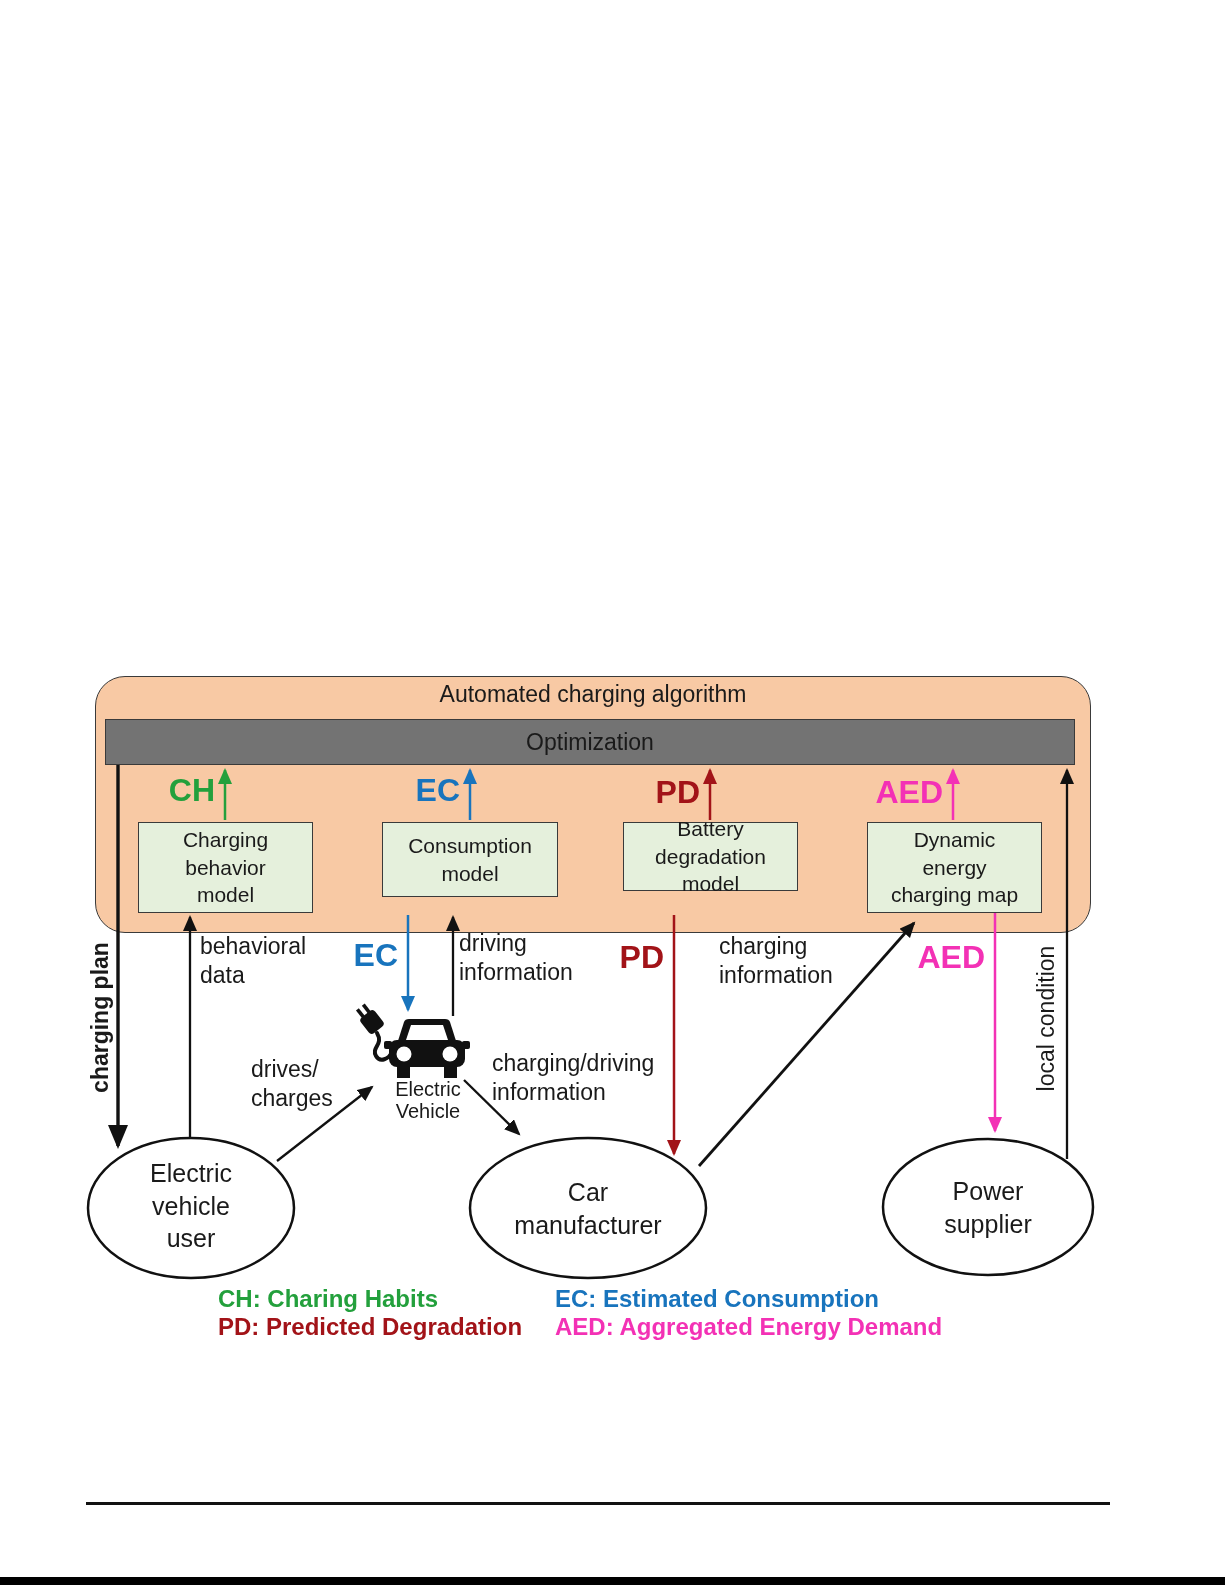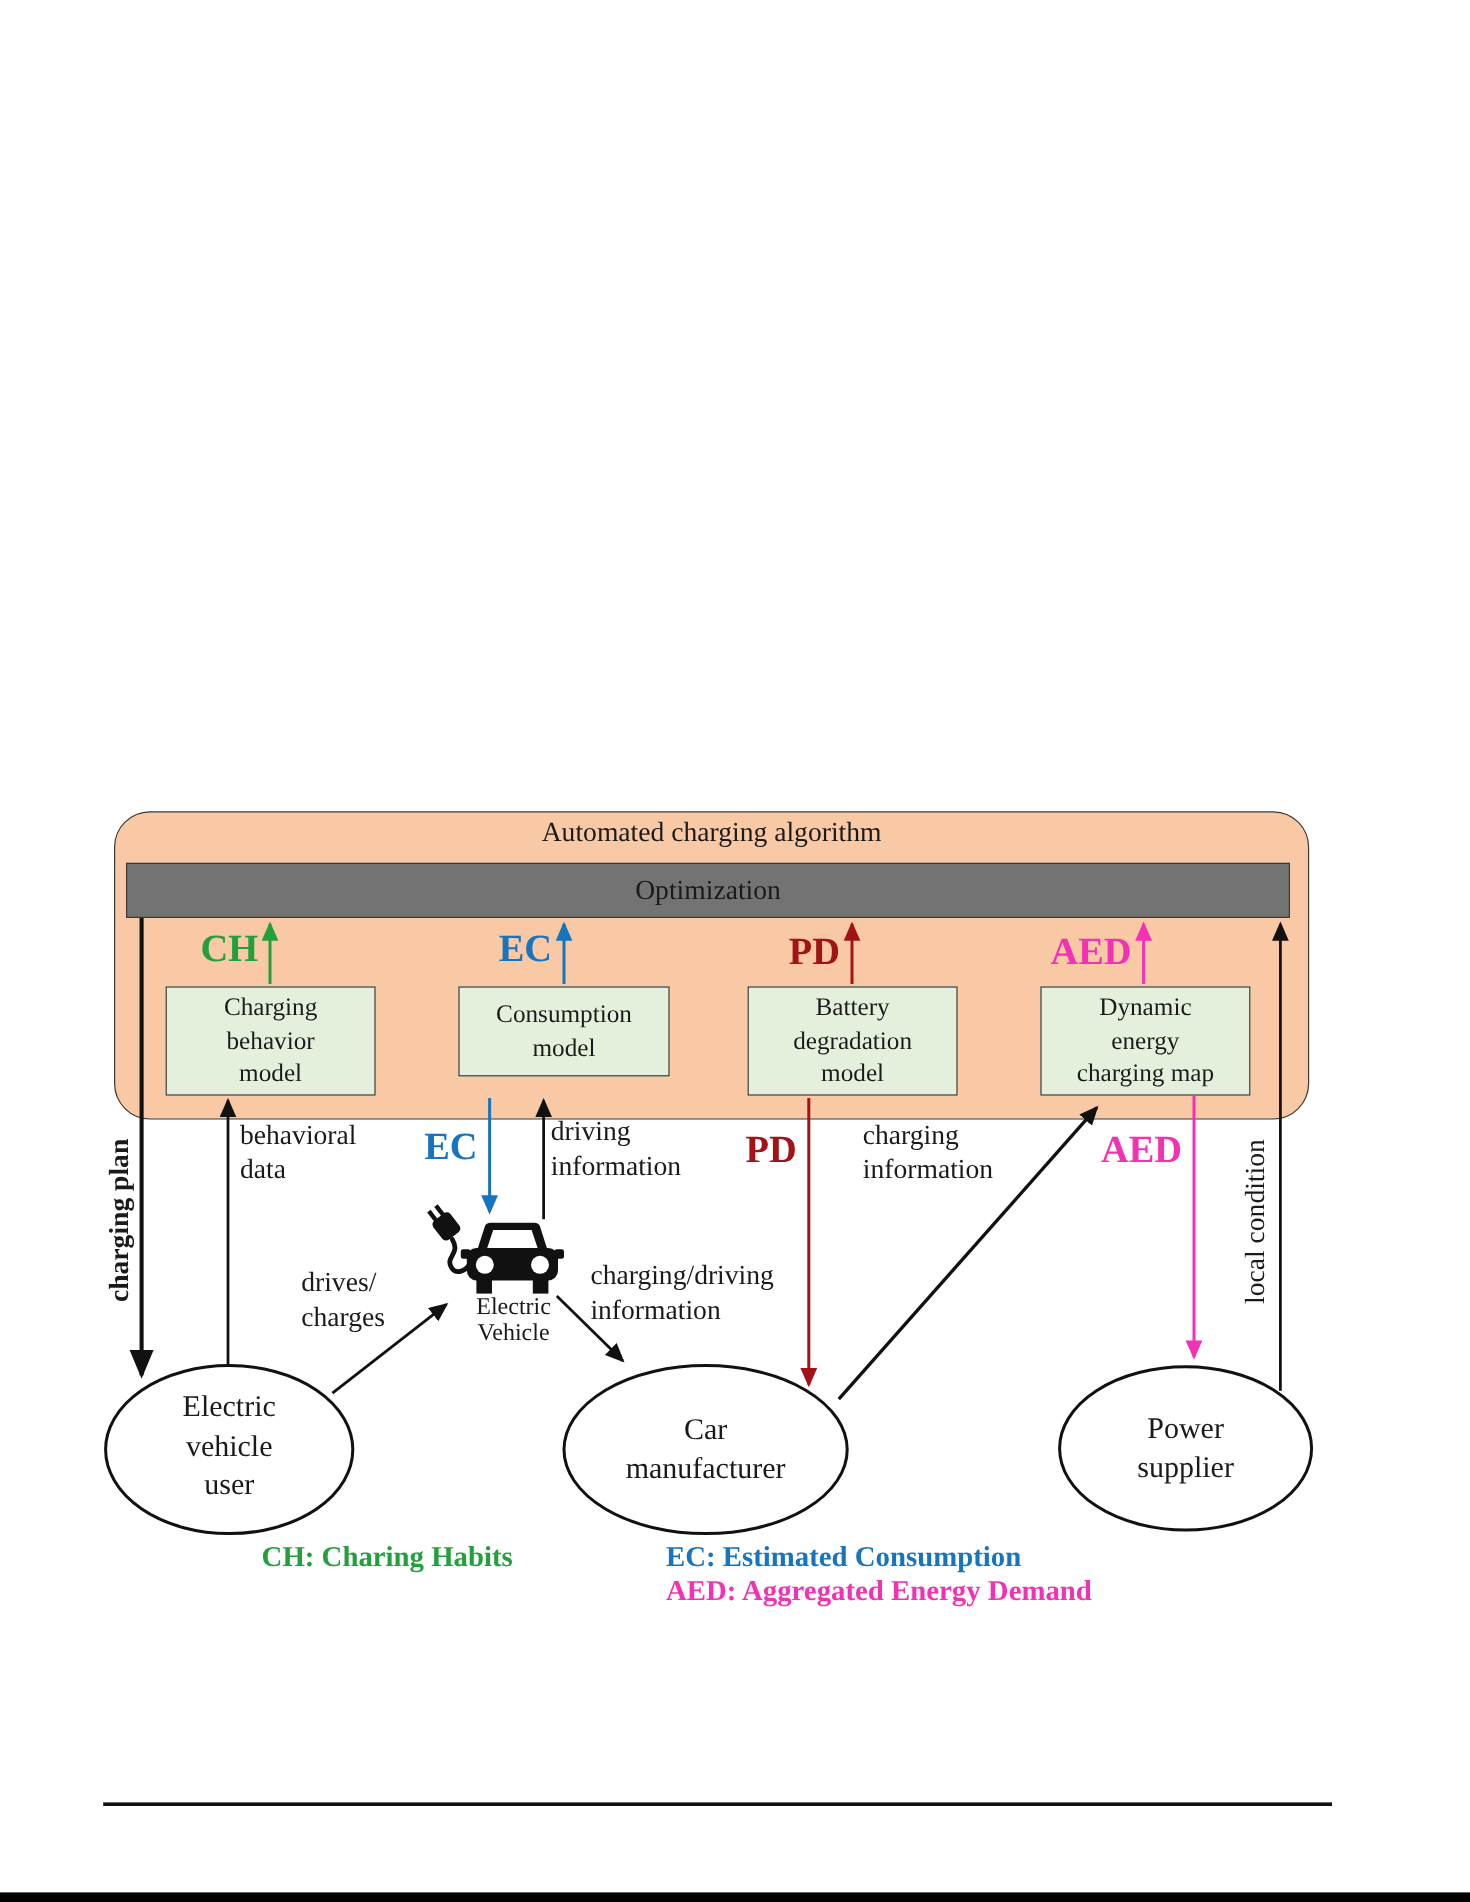--- a/index.html
+++ b/index.html
@@ -1,17 +1,17 @@
 <!DOCTYPE html>
 <html><head>
 <meta charset="utf-8">
 <style>
   html,body{margin:0;padding:0;background:#ffffff;}
   .canvas{position:relative;width:1225px;height:1585px;background:#ffffff;
-          font-family:Liberation Serif, serif;color:#1a1a1a;overflow:hidden;}
+          font-family:Liberation Sans, sans-serif;color:#1a1a1a;overflow:hidden;}
   .abs{position:absolute;}
   .outer-box{left:95px;top:676px;width:996px;height:257px;background:#f8c9a4;
              border:1.5px solid #3a3a3a;border-radius:30px;box-sizing:border-box;}
   .diagram-title{left:95px;top:681px;width:996px;text-align:center;font-size:23px;}
   .opt-bar{left:105px;top:719px;width:970px;height:46px;background:#737373;
            border:1.5px solid #3a3a3a;box-sizing:border-box;display:flex;
            align-items:center;justify-content:center;font-size:23px;}
   .model-box{background:#e5f0dc;border:1.5px solid #3a3a3a;box-sizing:border-box;
              display:flex;flex-direction:column;align-items:center;justify-content:center;
              font-size:21px;line-height:1.32;text-align:center;}
@@ -44,21 +44,21 @@
 
   <div class="abs model-box" style="left:138px;top:822px;width:175px;height:91px;">
     <span>Charging</span>
     <span>behavior</span>
     <span>model</span>
   </div>
   <div class="abs model-box" style="left:382px;top:822px;width:176px;height:75px;">
     <span>Consumption</span>
     <span>model</span>
   </div>
-  <div class="abs model-box" style="left:623px;top:822px;width:175px;height:91px;">
+  <div class="abs model-box" style="left:623px;top:822px;width:175px;height:69px;">
     <span>Battery</span>
     <span>degradation</span>
     <span>model</span>
   </div>
   <div class="abs model-box" style="left:867px;top:822px;width:175px;height:91px;text-align:right;">
     <span>Dynamic</span>
     <span>energy</span>
     <span>charging map</span>
   </div>
 
@@ -171,17 +171,18 @@
     <span>Power</span>
     <span>supplier</span>
   </div>
   <div class="abs ellipse-label" style="left:468px;top:1176px;width:240px;">
     <span>Car</span>
     <span>manufacturer</span>
   </div>
 
   <div class="abs legend-item" style="left: 218px; top: 1285px; color: rgb(35, 160, 60);">CH: Charing Habits</div>
   <div class="abs legend-item" style="left: 555px; top: 1285px; color: rgb(24, 116, 189);">EC: Estimated Consumption</div>
+  <div class="abs legend-item" style="left: 218px; top: 1313px; color: rgb(162, 19, 24);">PD: Predicted Degradation</div>
   <div class="abs legend-item" style="left: 555px; top: 1313px; color: rgb(243, 49, 181);">AED: Aggregated Energy Demand</div>
 
   <div class="abs footer-rule"></div>
   <div class="abs bottom-bar"></div>
 </div>
 
 </body></html>

